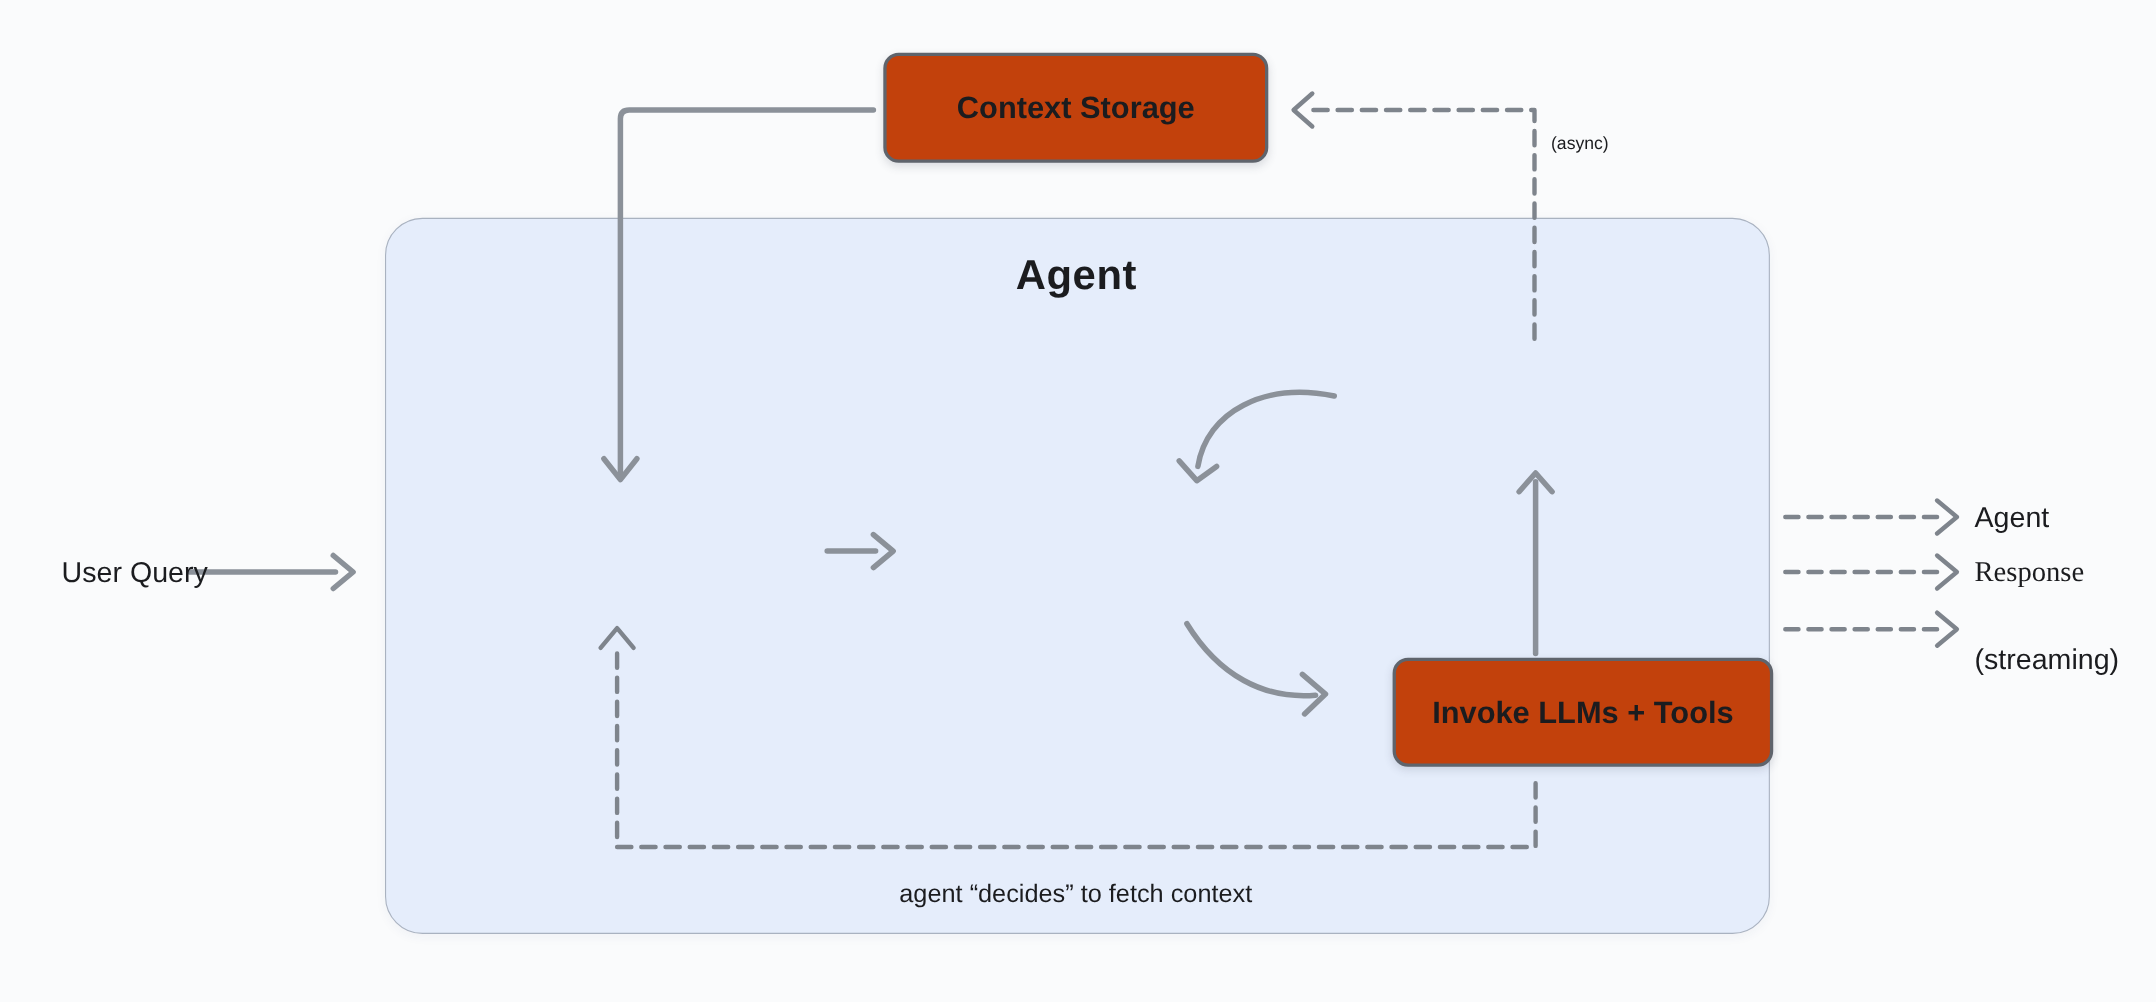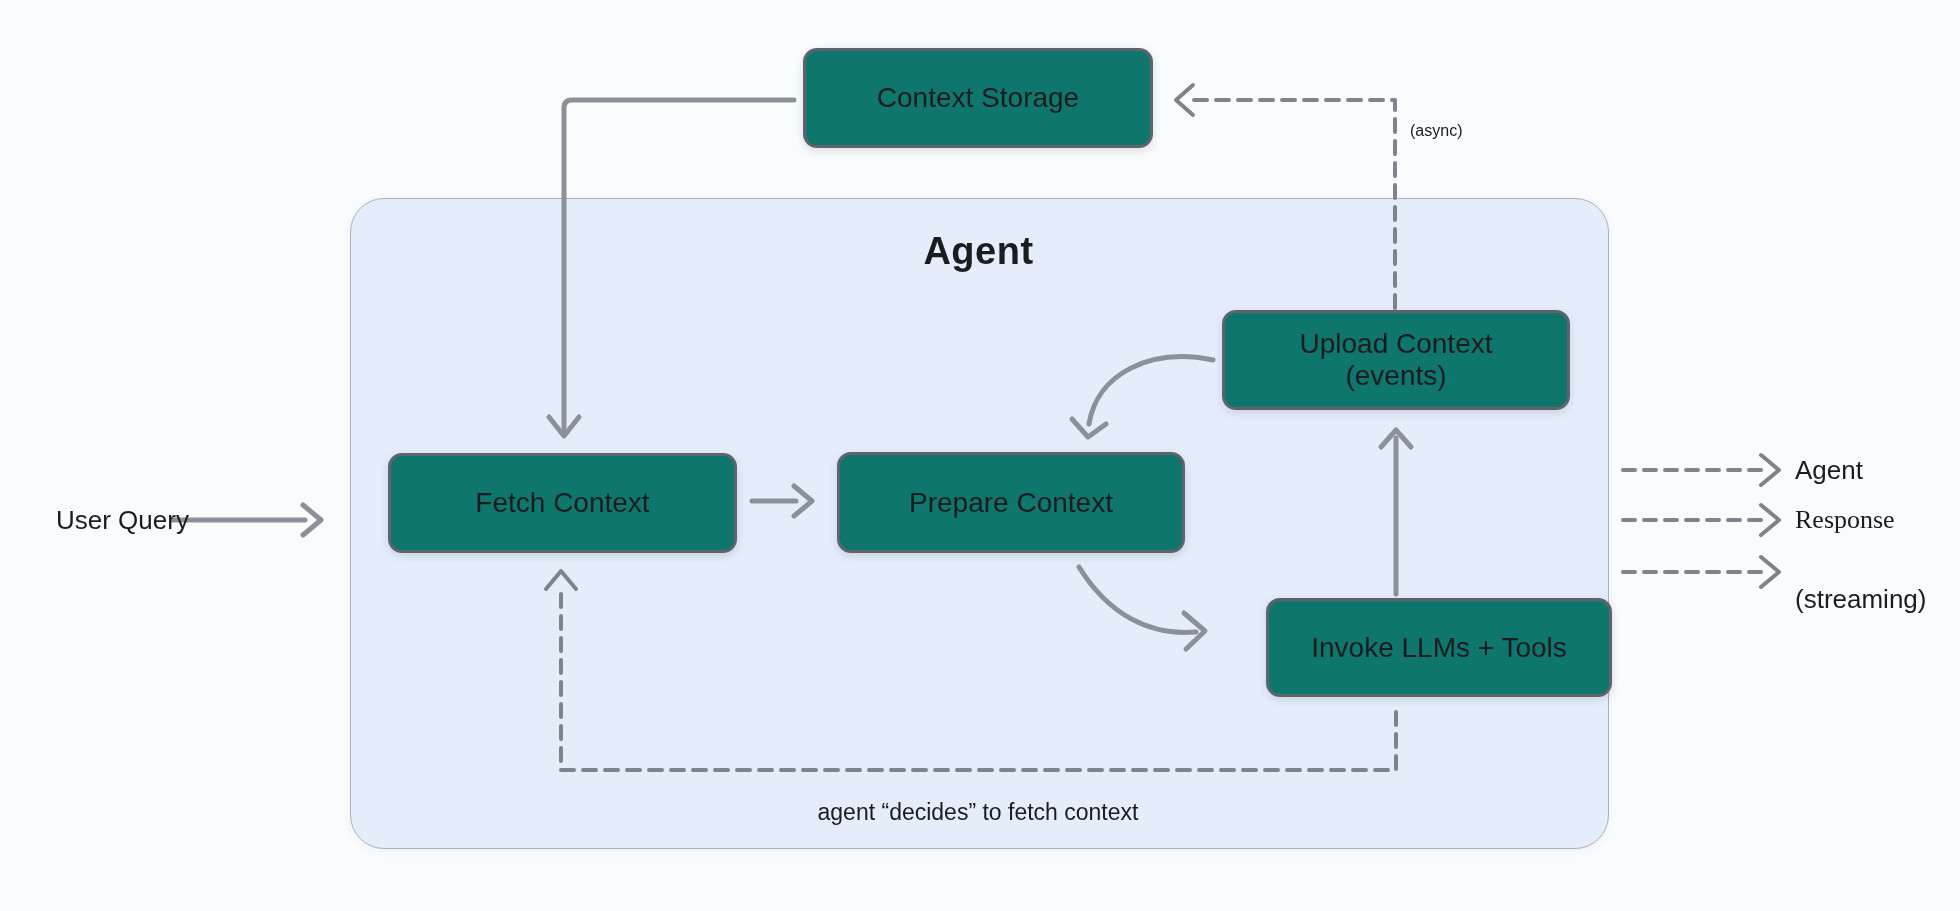--- a/index.html
+++ b/index.html
@@ -40,31 +40,31 @@
     z-index: 3;
   }
   svg.connectors {
     position: absolute;
     left: 0;
     top: 0;
     z-index: 2;
   }
   .node {
     position: absolute;
-    background: #0f766e;
+    background: #c2410c;
     border: 3px solid #5f646c;
     border-radius: 14px;
     box-shadow: 0 3px 8px rgba(60,70,90,0.16);
     display: flex;
     flex-direction: column;
     align-items: center;
     justify-content: center;
     text-align: center;
     font-size: 28px;
-    font-weight: 400;
+    font-weight: 700;
     line-height: 32px;
     z-index: 3;
     box-sizing: border-box;
   }
   .node-context-storage { left: 803px; top: 48px;  width: 350px; height: 100px; }
   .node-fetch-context   { left: 388px; top: 453px; width: 349px; height: 100px; }
   .node-prepare-context { left: 837px; top: 452px; width: 348px; height: 101px; }
   .node-upload-context  { left: 1222px; top: 310px; width: 348px; height: 100px; }
   .node-invoke-llms     { left: 1222px; top: 598px; width: 346px; height: 99px; margin-left: 44px; }
   .free-label {
@@ -144,32 +144,22 @@
     <g stroke="#7e848c" stroke-width="4">
       <path d="M1623,572 L1766,572" stroke-dasharray="12 9"></path>
       <path d="M1761,557 L1779,572 L1761,587"></path>
     </g>
   </svg>
 
   <div class="node node-context-storage">
     <span>Context Storage</span>
   </div>
 
-  <div class="node node-fetch-context">
-    <span>Fetch Context</span>
-  </div>
 
-  <div class="node node-prepare-context">
-    <span>Prepare Context</span>
-  </div>
 
-  <div class="node node-upload-context">
-    <span>Upload Context</span>
-    <span>(events)</span>
-  </div>
 
   <div class="node node-invoke-llms">
     <span>Invoke LLMs + Tools</span>
   </div>
 
   <div class="free-label label-user-query">User Query</div>
 
   <div class="free-label label-async">(async)</div>
 
   <div class="free-label label-agent-decides">agent “decides” to fetch context</div>

